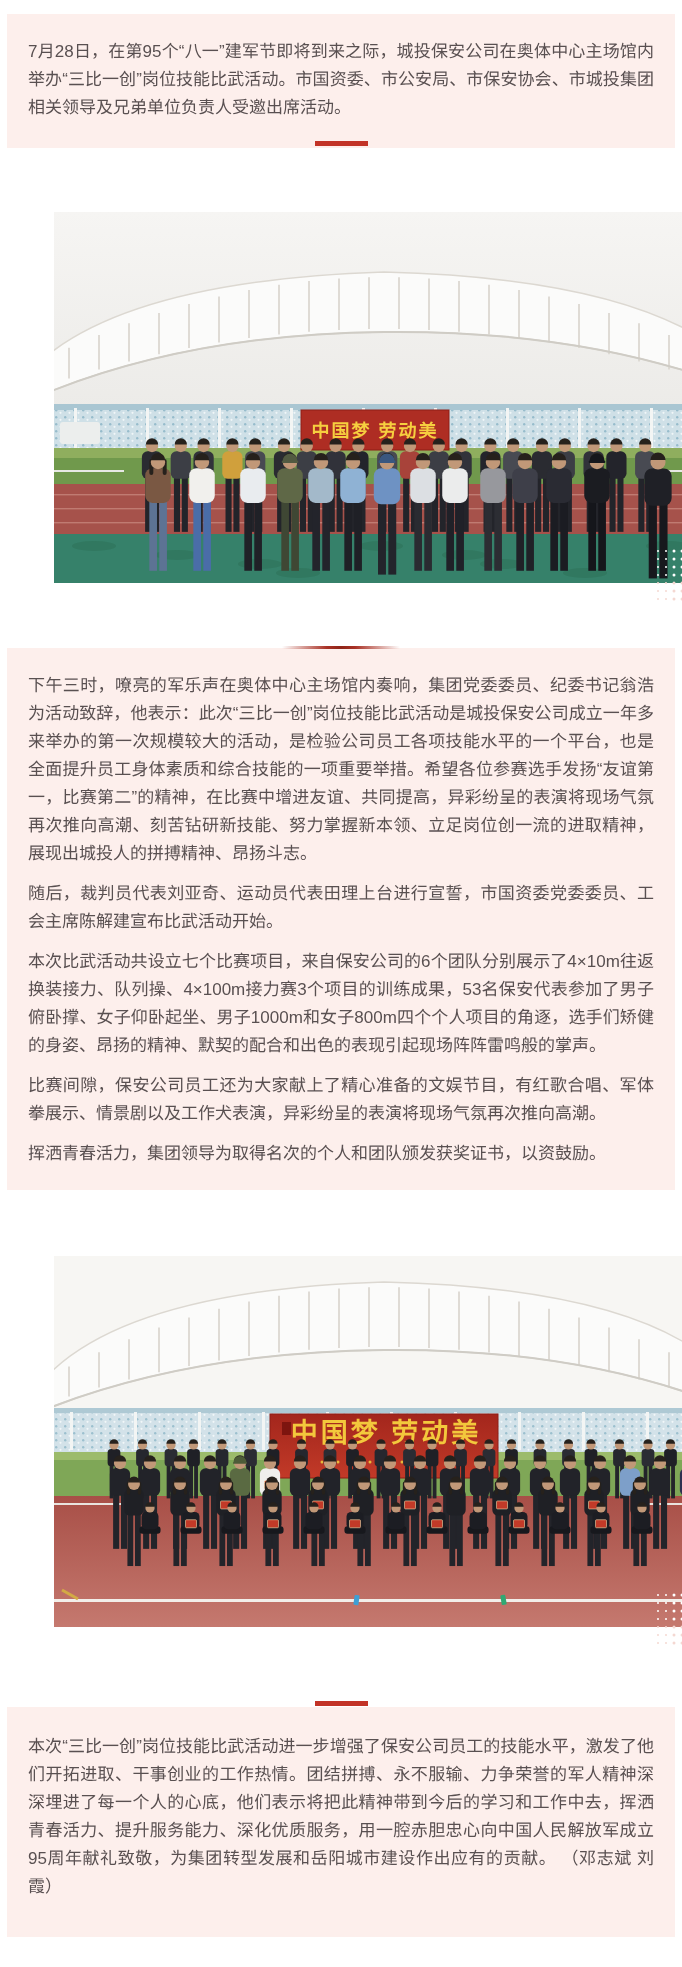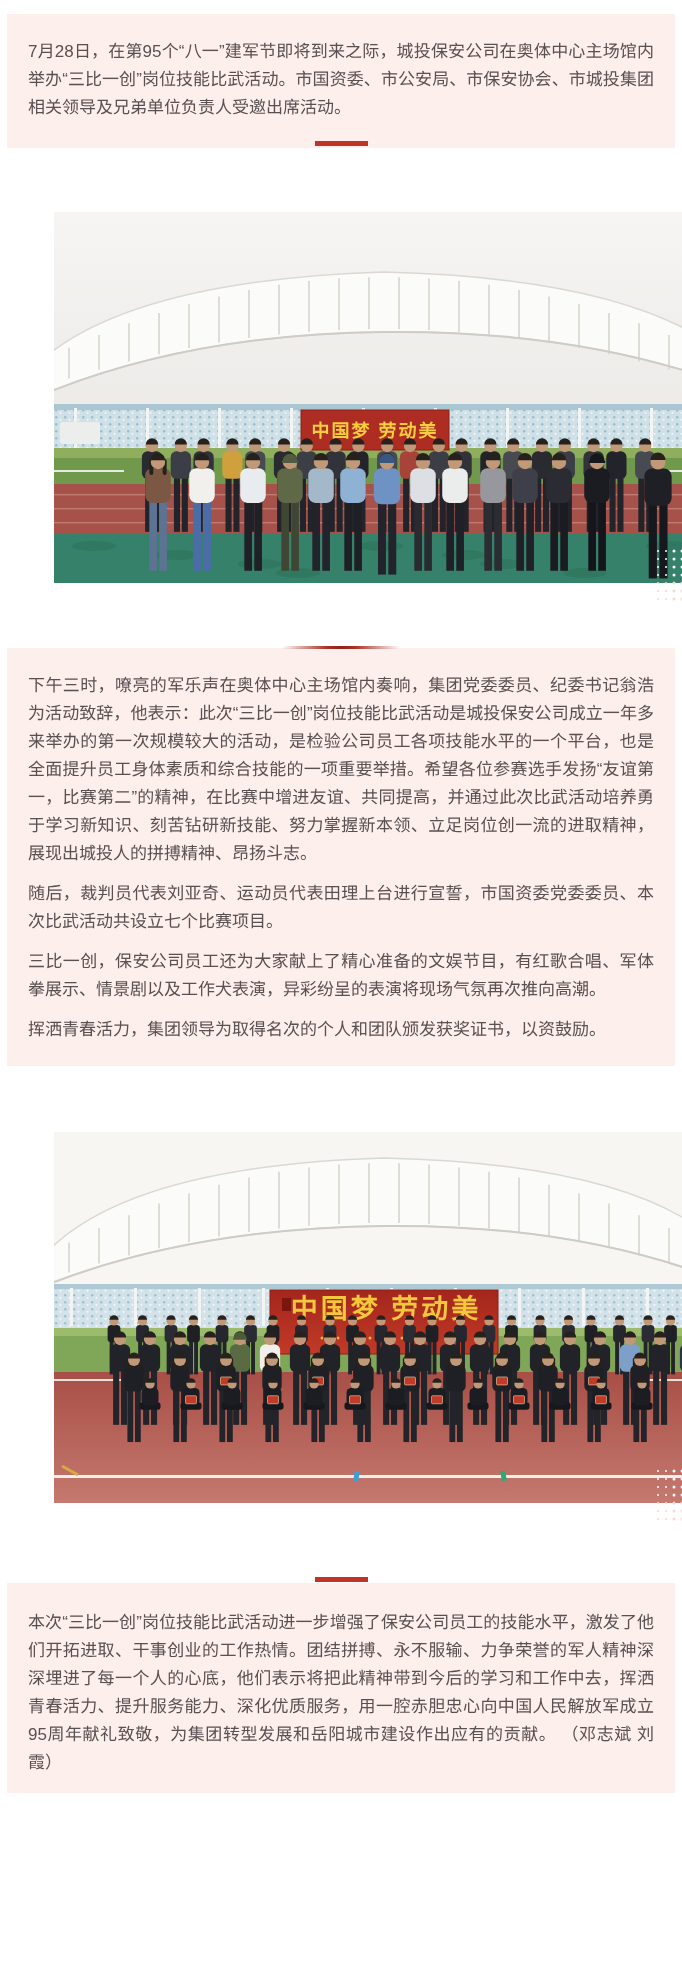--- a/index.html
+++ b/index.html
@@ -6,21 +6,21 @@
   body{width:682px;font-family:"Liberation Sans","DejaVu Sans",sans-serif;}
   .page{position:relative;width:682px;min-height:1967px;background:#ffffff;overflow:hidden;}
 
   .pink-block{position:relative;margin:0 7px;background:#fdefec;color:#595051;
     font-size:17px;line-height:28px;text-align:justify;}
   .pink-block .para{margin:0 0 12px;}
   .pink-block .para:last-of-type{margin-bottom:0;}
 
   .intro{margin-top:14px;padding:24px 21px 26px;}
   .body-block{margin-top:65px;padding:24px 21px 22px;}
-  .closing{margin-top:80px;margin-bottom:42px;padding:26px 21px 16px;}
+  .closing{margin-top:80px;margin-bottom:42px;padding:26px 21px 36px;}
 
   .red-bar{position:absolute;left:50%;margin-left:-26px;width:53px;height:5px;background:#c23327;}
   .bottom-bar{bottom:2px;}
   .top-bar{top:-6px;}
 
   .grad-divider{position:absolute;top:-2px;left:50%;width:118px;margin-left:-59px;height:3px;
     background:linear-gradient(90deg,rgba(169,50,38,0) 0%,#a93226 38%,#8f2418 50%,#a93226 62%,rgba(169,50,38,0) 100%);}
 
   .photo{margin:64px 11px 0;width:660px;height:371px;position:relative;padding-left:43px;}
   #photo2{margin-top:66px;}
@@ -364,23 +364,24 @@
         <circle cx="61" cy="21" r="2.6" fill="#f4d8d2"></circle>
         <circle cx="61" cy="29" r="2.6" fill="#f4d8d2"></circle>
         <circle cx="61" cy="37" r="2.6" fill="#f4d8d2"></circle>
         <circle cx="61" cy="45" r="2.6" fill="#f4d8d2"></circle>
         <circle cx="61" cy="53" r="2.6" fill="#f4d8d2"></circle>
       </svg>
   </figure>
 
   <section class="pink-block body-block">
     <div class="grad-divider"></div>
-    <p class="para">下午三时，嘹亮的军乐声在奥体中心主场馆内奏响，集团党委委员、纪委书记翁浩为活动致辞，他表示：此次“三比一创”岗位技能比武活动是城投保安公司成立一年多来举办的第一次规模较大的活动，是检验公司员工各项技能水平的一个平台，也是全面提升员工身体素质和综合技能的一项重要举措。希望各位参赛选手发扬“友谊第一，比赛第二”的精神，在比赛中增进友谊、共同提高，并通过此次比武活动培养勇于学习新知识、刻苦钻研新技能、努力掌握新本领、立足岗位创一流的进取精神，展现出城投人的拼搏精神、昂扬斗志。</p>
-    <p class="para">随后，裁判员代表刘亚奇、运动员代表田理上台进行宣誓，市国资委党委委员、本次比武活动共设立七个比赛项目。</p>
-    <p class="para">三比一创，保安公司员工还为大家献上了精心准备的文娱节目，有红歌合唱、军体拳展示、情景剧以及工作犬表演，异彩纷呈的表演将现场气氛再次推向高潮。</p>
+    <p class="para">下午三时，嘹亮的军乐声在奥体中心主场馆内奏响，集团党委委员、纪委书记翁浩为活动致辞，他表示：此次“三比一创”岗位技能比武活动是城投保安公司成立一年多来举办的第一次规模较大的活动，是检验公司员工各项技能水平的一个平台，也是全面提升员工身体素质和综合技能的一项重要举措。希望各位参赛选手发扬“友谊第一，比赛第二”的精神，在比赛中增进友谊、共同提高，异彩纷呈的表演将现场气氛再次推向高潮、刻苦钻研新技能、努力掌握新本领、立足岗位创一流的进取精神，展现出城投人的拼搏精神、昂扬斗志。</p>
+    <p class="para">随后，裁判员代表刘亚奇、运动员代表田理上台进行宣誓，市国资委党委委员、工会主席陈解建宣布比武活动开始。</p>
+    <p class="para">本次比武活动共设立七个比赛项目，来自保安公司的6个团队分别展示了4×10m往返换装接力、队列操、4×100m接力赛3个项目的训练成果，53名保安代表参加了男子俯卧撑、女子仰卧起坐、男子1000m和女子800m四个个人项目的角逐，选手们矫健的身姿、昂扬的精神、默契的配合和出色的表现引起现场阵阵雷鸣般的掌声。</p>
+    <p class="para">比赛间隙，保安公司员工还为大家献上了精心准备的文娱节目，有红歌合唱、军体拳展示、情景剧以及工作犬表演，异彩纷呈的表演将现场气氛再次推向高潮。</p>
     <p class="para">挥洒青春活力，集团领导为取得名次的个人和团队颁发获奖证书，以资鼓励。</p>
   </section>
 
   <figure class="photo" id="photo2">
     <svg class="main" viewBox="0 0 660 371">
       <defs>
         <pattern id="seatsB" width="9" height="7" patternUnits="userSpaceOnUse">
           <rect width="9" height="7" fill="#d3e2e9"></rect>
           <circle cx="2.2" cy="2.2" r="1.2" fill="#9cc0cf"></circle>
           <circle cx="6.5" cy="4.8" r="1.1" fill="#f1f7f9"></circle>

